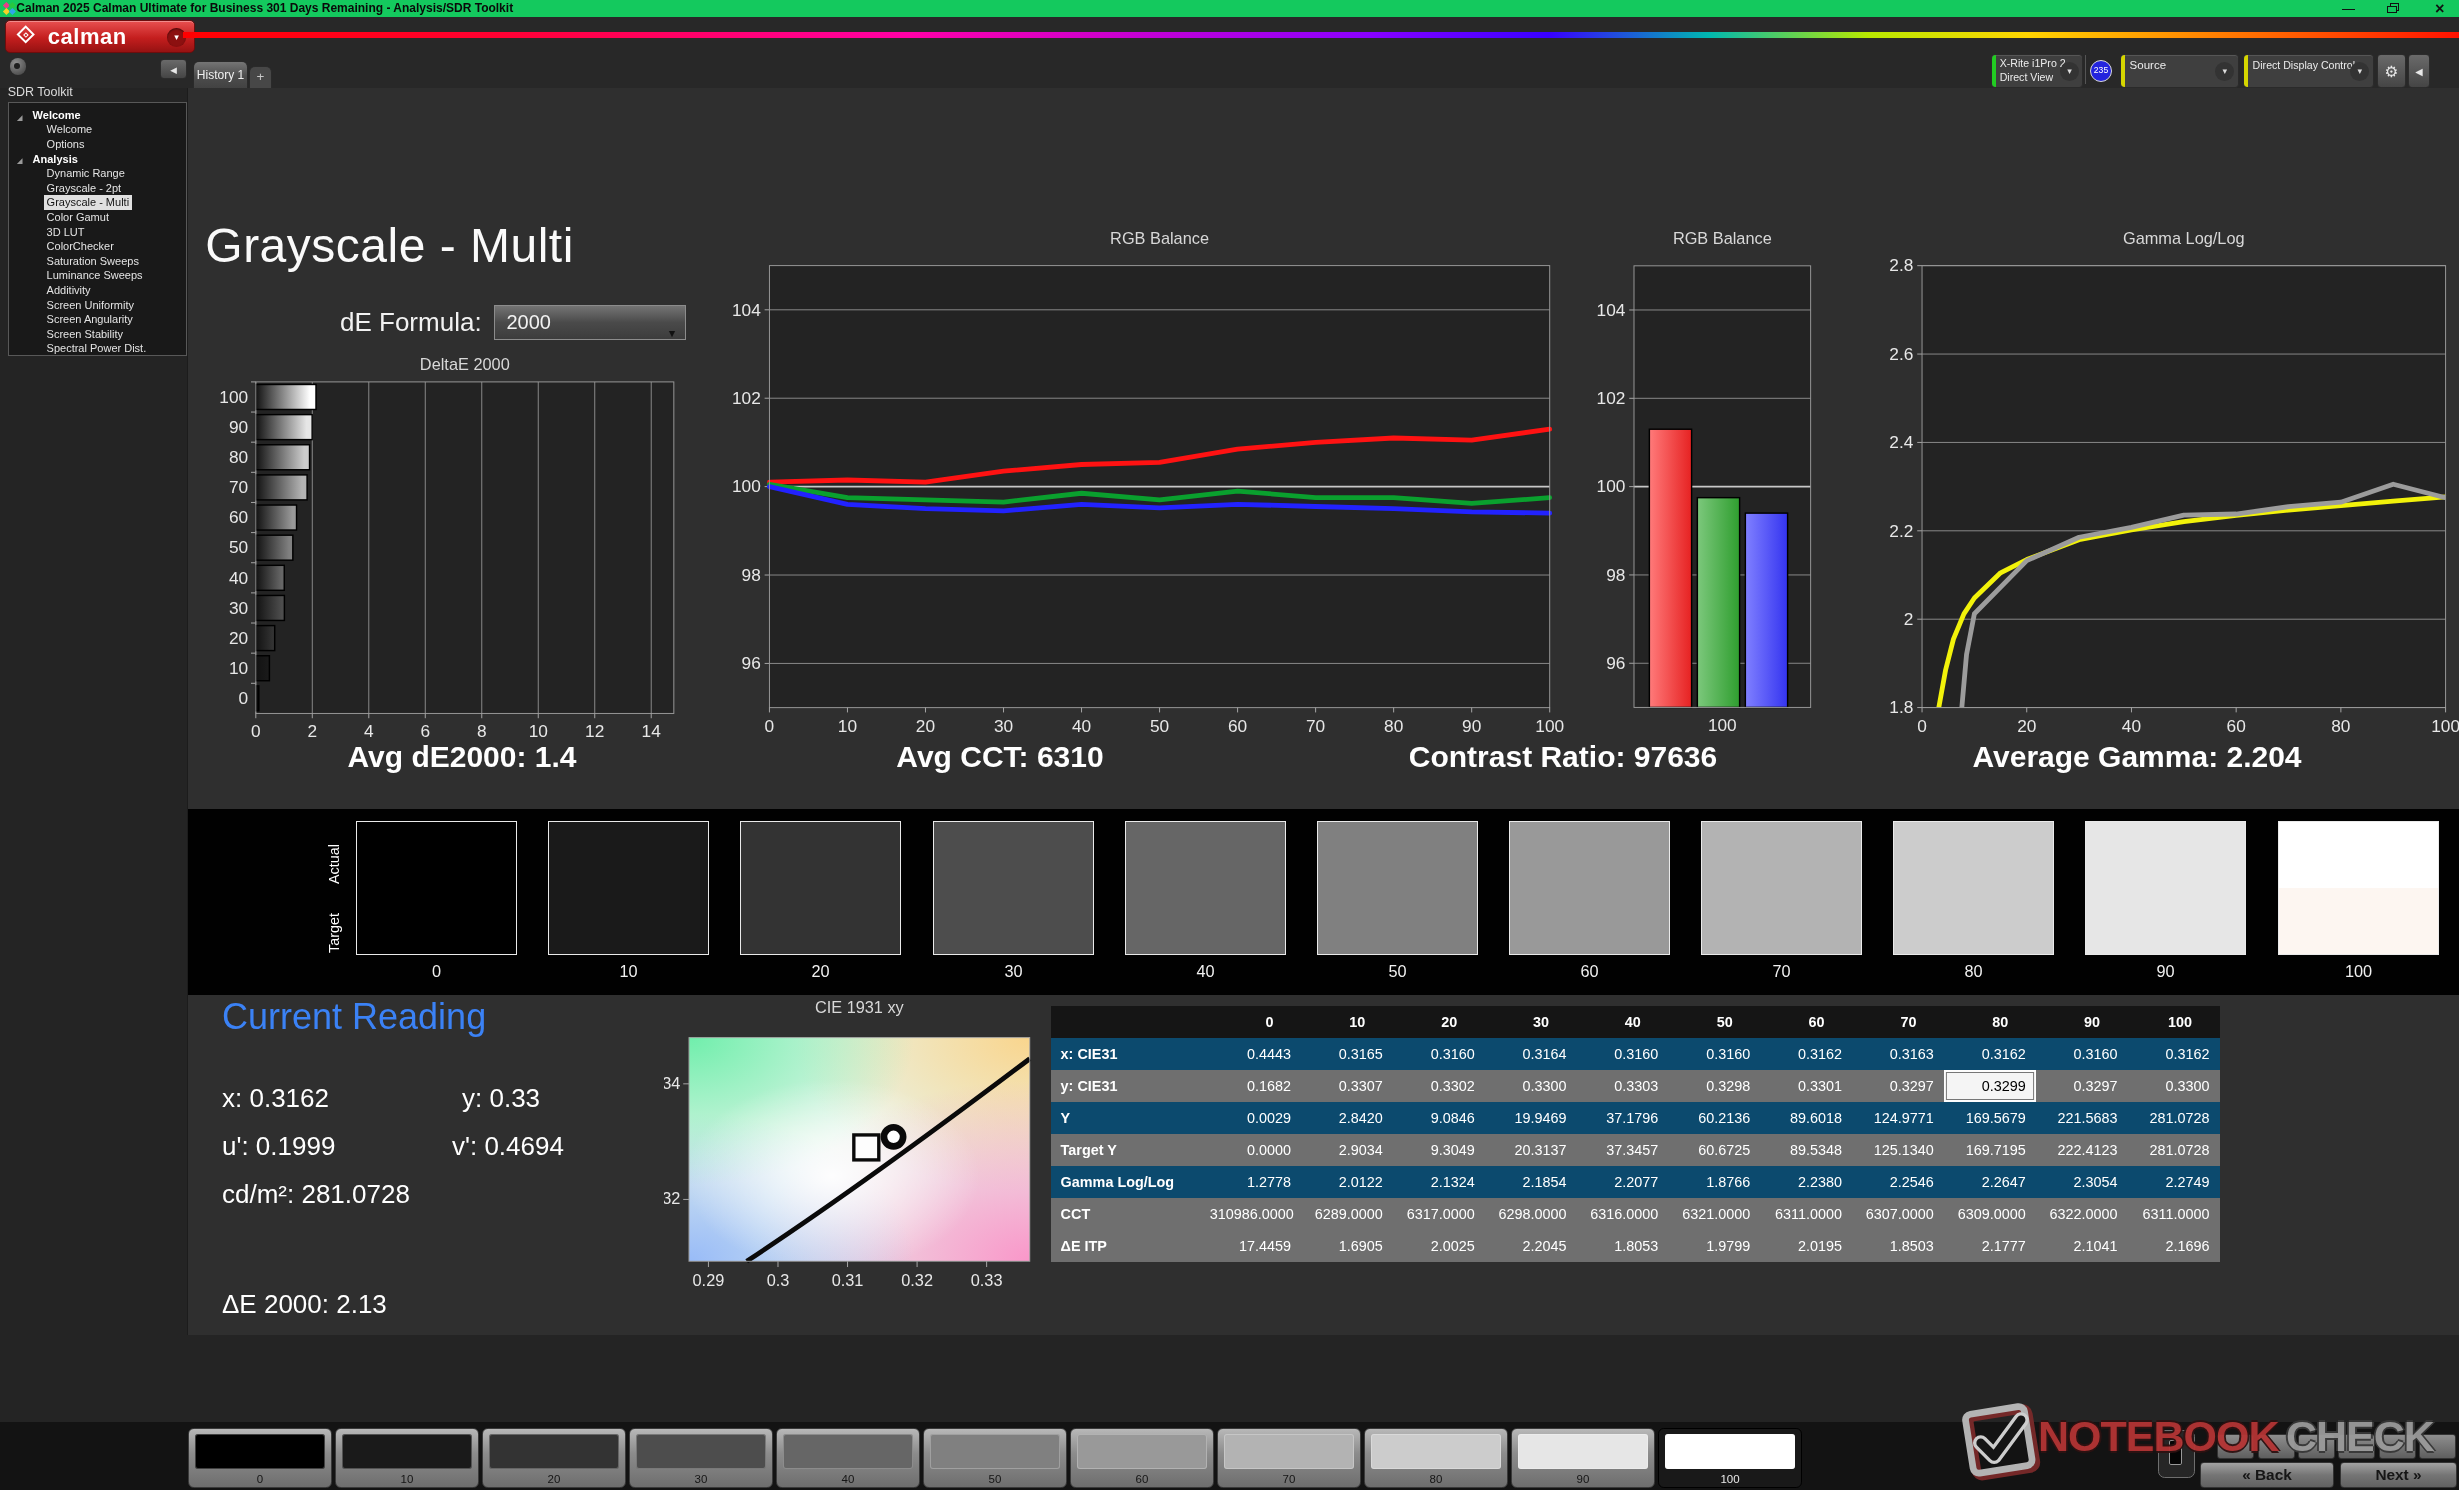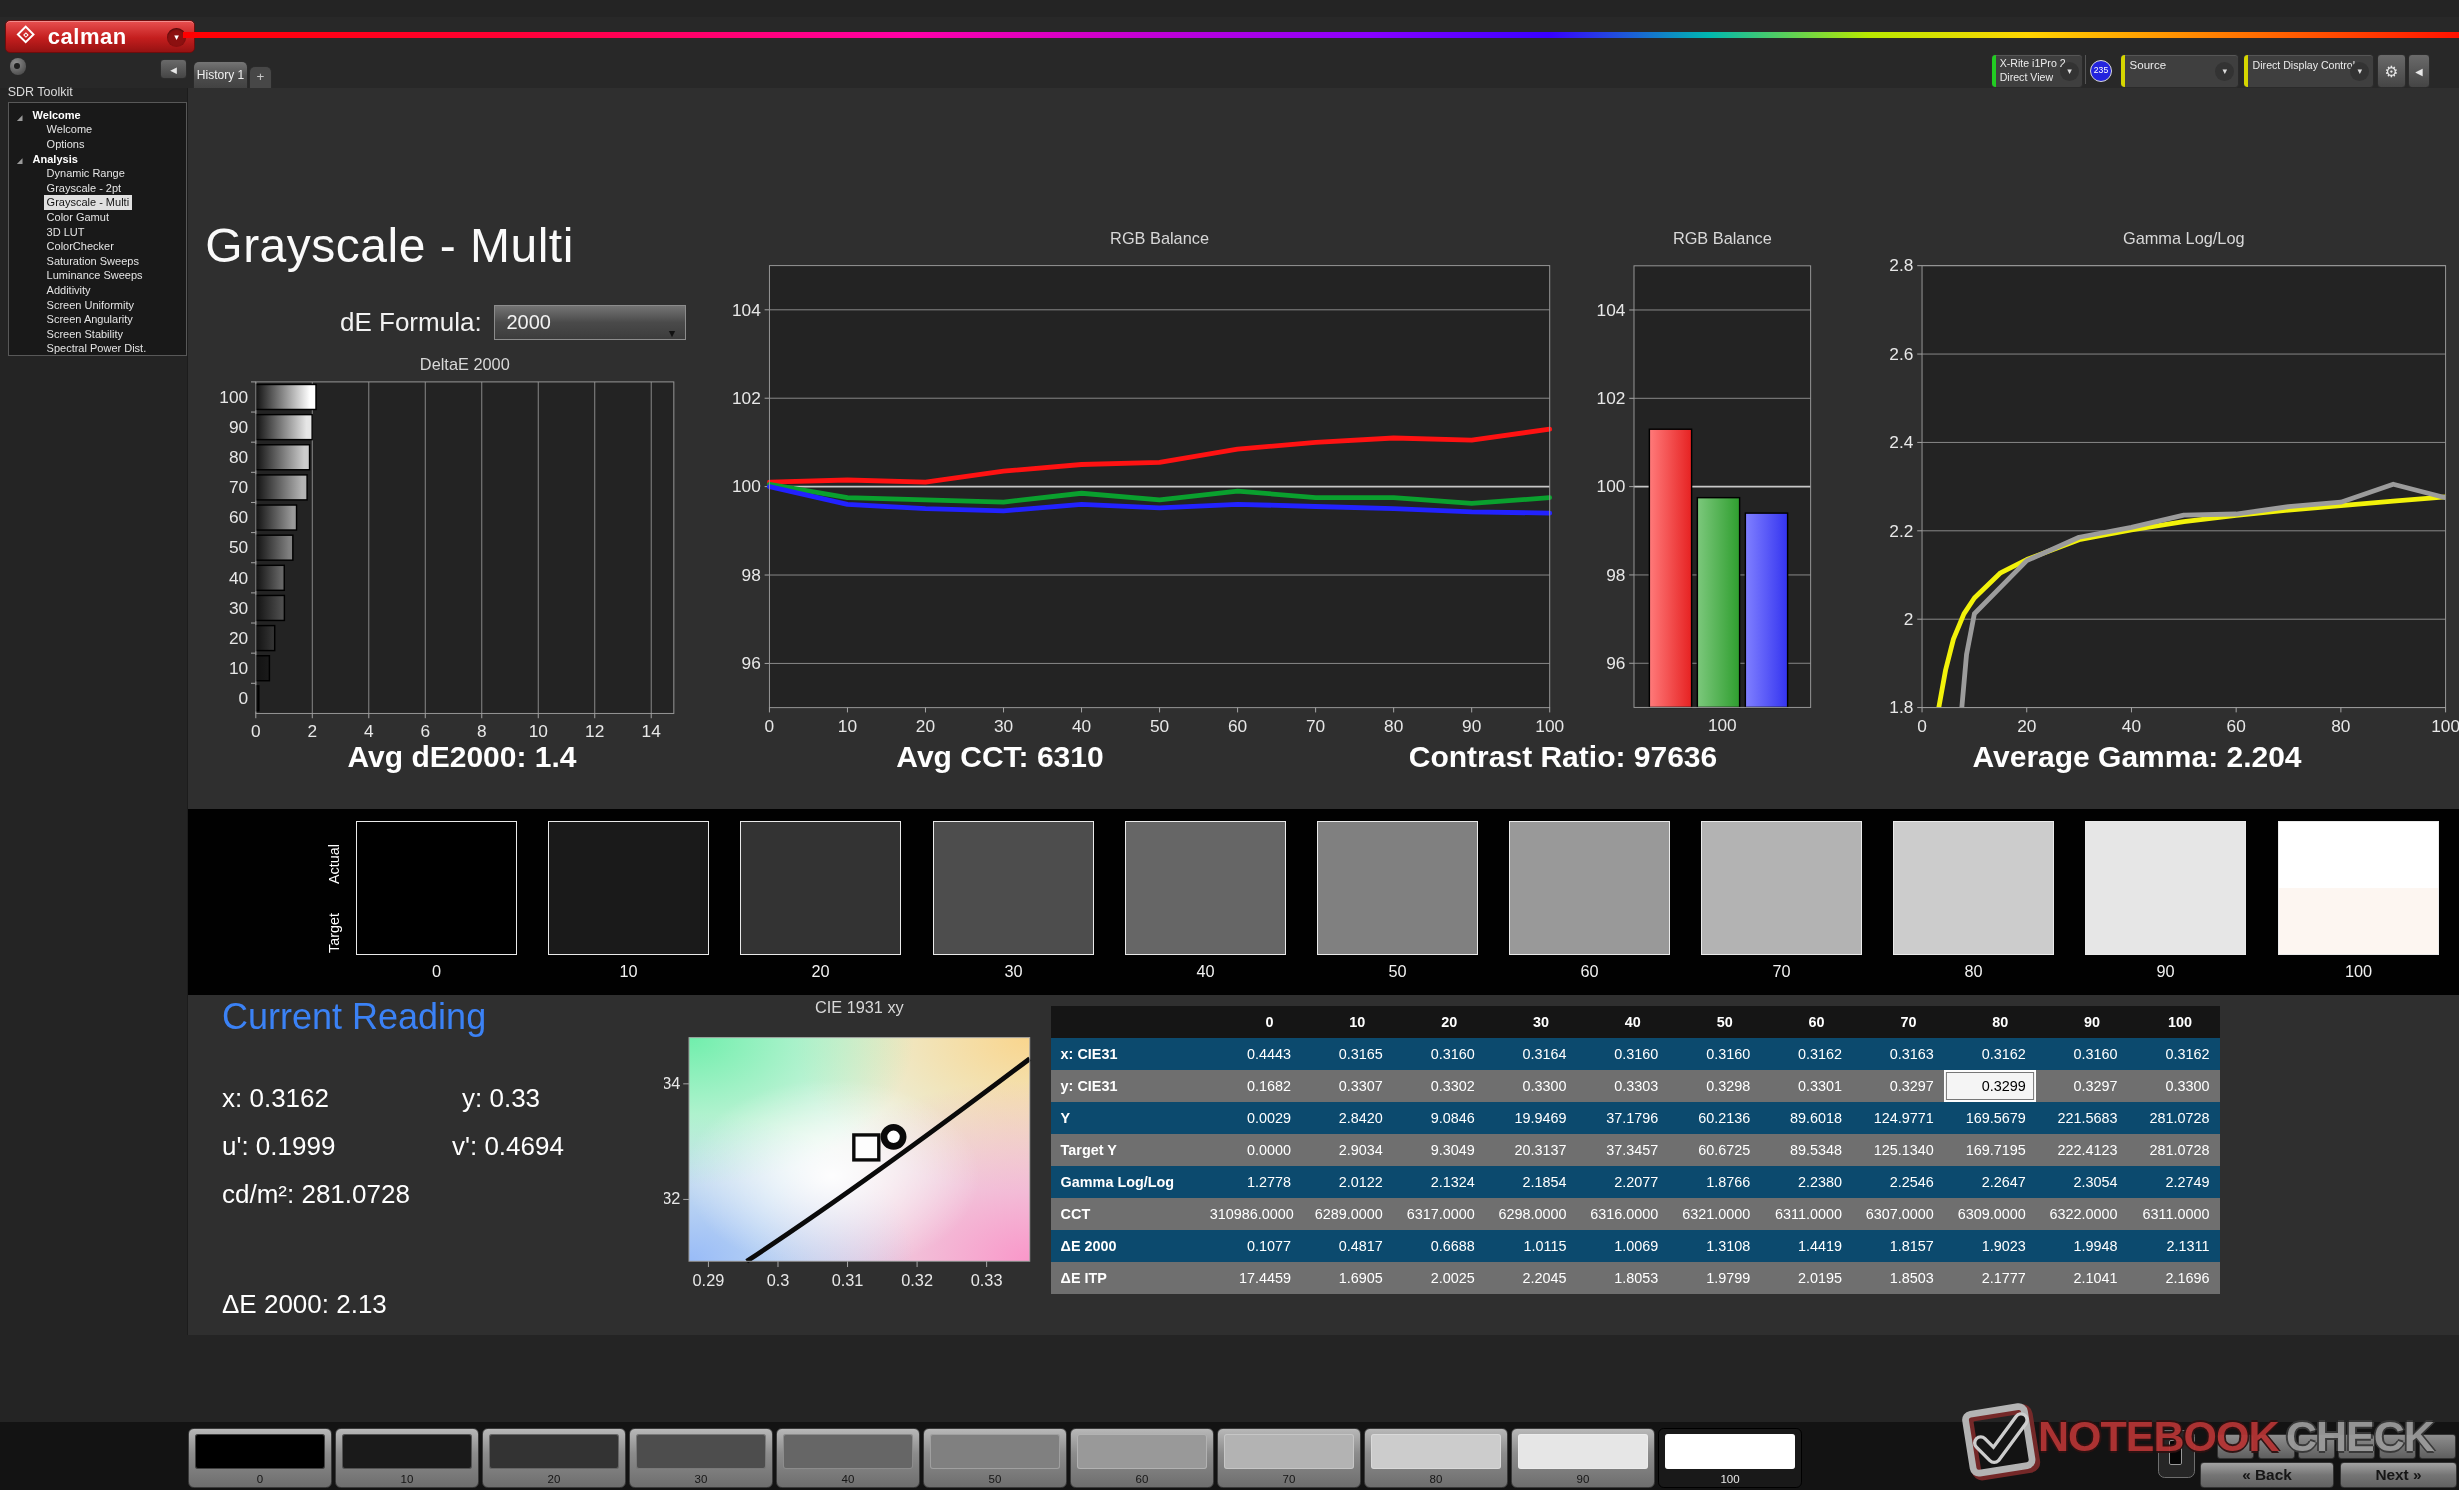--- a/index.html
+++ b/index.html
@@ -65,20 +65,35 @@
   #nbc .t1{position:absolute;left:90px;top:21px;font-size:43px;font-weight:800;color:#b43434;letter-spacing:-1px;text-shadow:-1.9px 0 #2e1212,1.9px 0 #2e1212,0 -1.9px #2e1212,0 1.9px #2e1212;}
   #nbc .t2{position:absolute;left:338px;top:21px;font-size:43px;font-weight:800;color:#9a9a9a;letter-spacing:-1px;text-shadow:-1.9px 0 #383838,1.9px 0 #383838,0 -1.9px #383838,0 1.9px #383838;}
   #ciebg{left:501px;top:949px;width:341px;height:224px;background:radial-gradient(60% 60% at 42% 62%,rgba(255,255,255,.95),rgba(255,255,255,0) 72%),radial-gradient(120% 120% at 0% 0%,rgba(105,238,168,.95),rgba(105,238,168,0) 55%),radial-gradient(120% 120% at 0% 100%,rgba(148,184,248,.95),rgba(148,184,248,0) 55%),radial-gradient(130% 130% at 100% 100%,rgba(250,148,200,.97),rgba(250,148,200,0) 62%),radial-gradient(120% 120% at 100% 0%,rgba(250,212,138,.97),rgba(250,212,138,0) 58%),#e8f5ec;}
   .winctl{position:absolute;top:0;height:17.3px;color:#111;}
 </style>
 </head>
 <body>
 
 <div id="root">
 
+  <div id="titlebar" class="abs">
+    <span class="tb-ico" style="left:3.8px;top:2.9px;background:#e83e8c;"></span>
+    <span class="tb-ico" style="left:9.6px;top:2.9px;background:#28c840;"></span>
+    <span class="tb-ico" style="left:3.8px;top:8.6px;background:#f5d327;"></span>
+    <span class="tb-ico" style="left:9.6px;top:8.6px;background:#2ea8e8;"></span>
+    <span class="ttext">Calman 2025 Calman Ultimate for Business 301 Days Remaining  - Analysis/SDR Toolkit</span>
+    <div class="winctl" style="left:2342px;width:13.4px;">
+        <div style="position:absolute;top:8.6px;left:0;width:12.5px;height:1.9px;background:#111;"></div>
+      </div>
+    <div class="winctl" style="left:2387px;width:13.4px;">
+      <div style="position:absolute;top:2.9px;left:2.9px;width:9.6px;height:7.7px;border:1.9px solid #111;"></div>
+      <div style="position:absolute;top:5.8px;left:0;width:9.6px;height:7.7px;border:1.9px solid #111;background:var(--c-titlebar);"></div>
+    </div>
+    <div class="winctl" style="left:2432px;width:15.4px;font-size:16.3px;line-height:16.3px;text-align:center;">×</div>
+  </div>
 
   <div id="topband" class="abs">
     <div id="logobtn" class="abs">
       <span class="diam" style="left:13.4px;top:6.7px;width:13.4px;height:13.4px;"></span>
       <span class="diam" style="left:18px;top:11.5px;width:3.8px;height:3.8px;border-width:1.9px;"></span>
       <span class="ltext">calman</span>
       <span id="logodrop">▼</span>
     </div>
     <div id="rainbow" class="abs"></div>
 
@@ -559,34 +574,20 @@
           <div class="cv">6317.0000</div>
           <div class="cv">6298.0000</div>
           <div class="cv">6316.0000</div>
           <div class="cv">6321.0000</div>
           <div class="cv">6311.0000</div>
           <div class="cv">6307.0000</div>
           <div class="cv">6309.0000</div>
           <div class="cv">6322.0000</div>
           <div class="cv">6311.0000</div>
         </div>
-        <div class="trow rdark">
-          <div class="c0">ΔE 2000</div>
-          <div class="cv">0.1077</div>
-          <div class="cv">0.4817</div>
-          <div class="cv">0.6688</div>
-          <div class="cv">1.0115</div>
-          <div class="cv">1.0069</div>
-          <div class="cv">1.3108</div>
-          <div class="cv">1.4419</div>
-          <div class="cv">1.8157</div>
-          <div class="cv">1.9023</div>
-          <div class="cv">1.9948</div>
-          <div class="cv">2.1311</div>
-        </div>
         <div class="trow rlight">
           <div class="c0">ΔE ITP</div>
           <div class="cv">17.4459</div>
           <div class="cv">1.6905</div>
           <div class="cv">2.0025</div>
           <div class="cv">2.2045</div>
           <div class="cv">1.8053</div>
           <div class="cv">1.9799</div>
           <div class="cv">2.0195</div>
           <div class="cv">1.8503</div>

